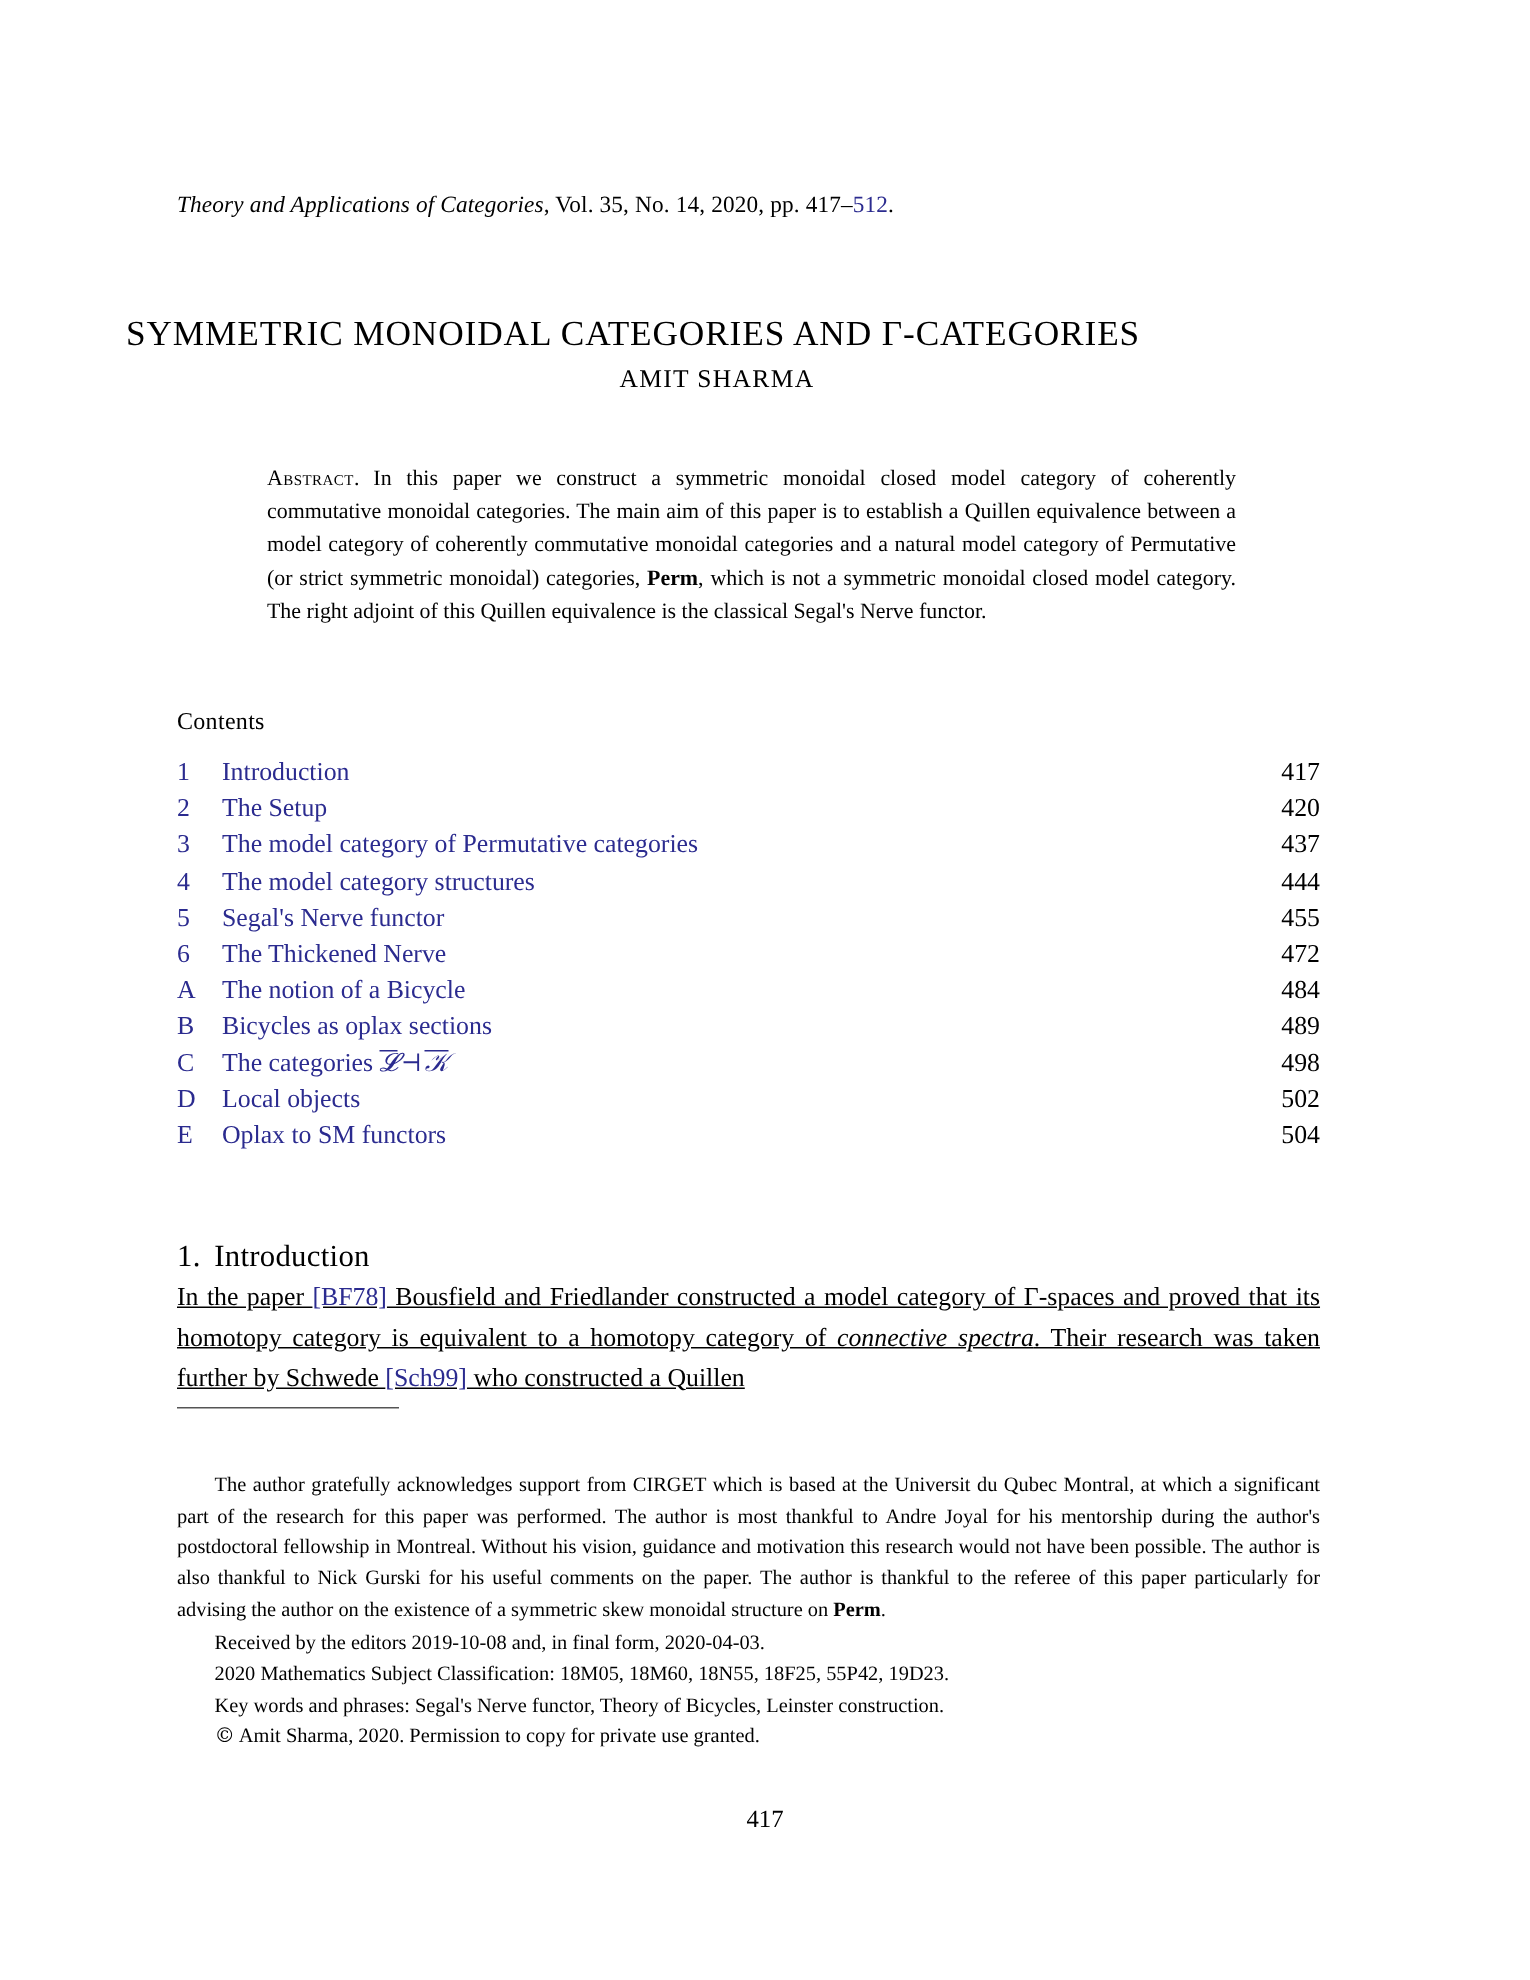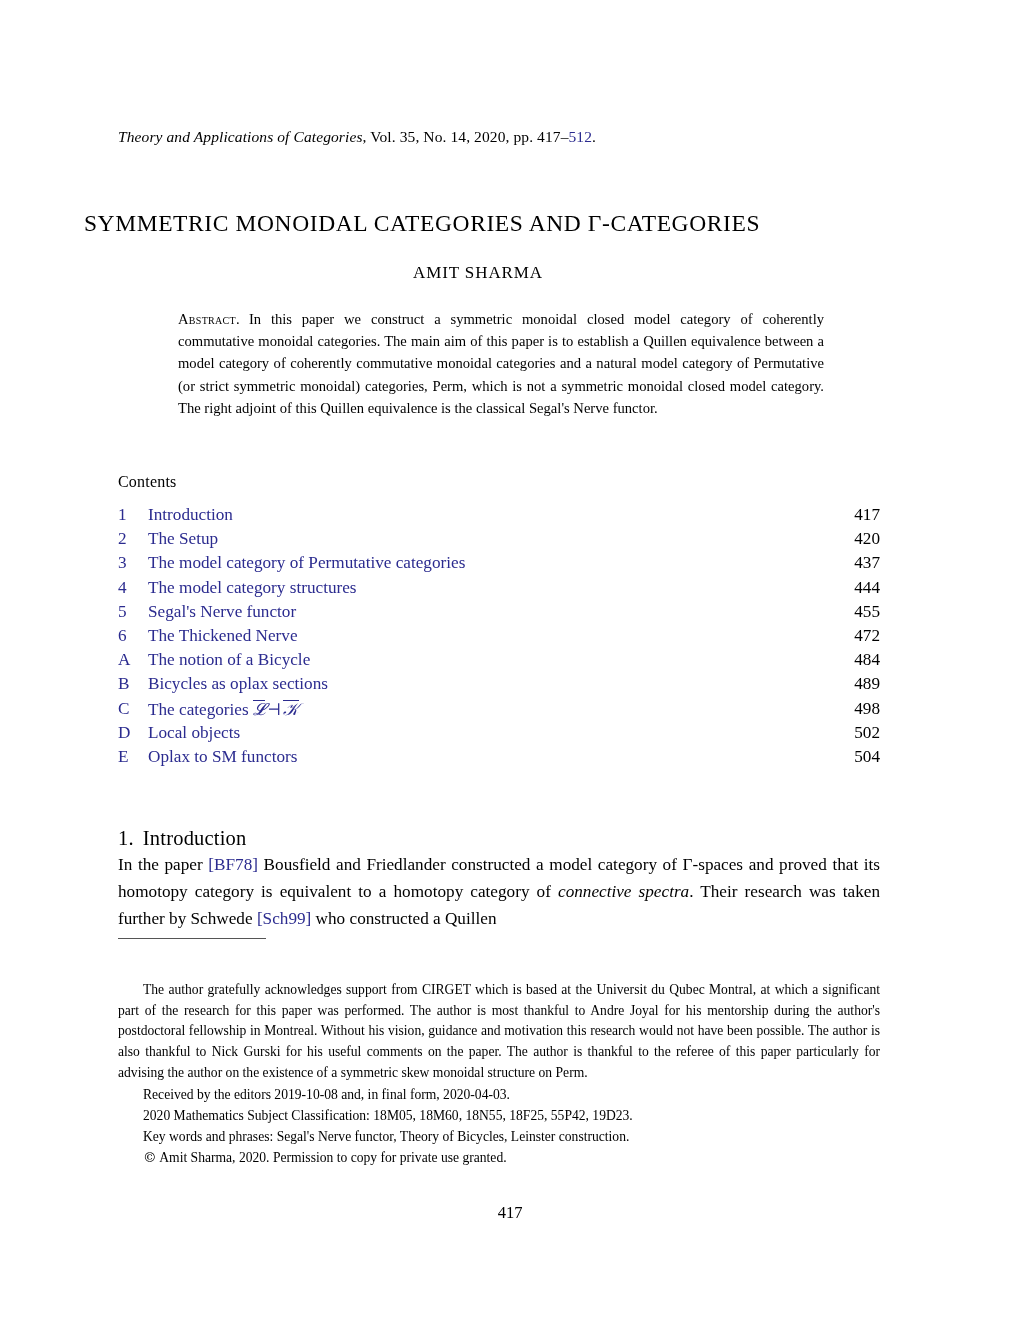--- a/index.html
+++ b/index.html
@@ -49,40 +49,39 @@
   }
   .paper-author {
     position: absolute;
     left: 0;
     top: 243px;
     width: 956px;
     text-align: center;
     font-size: 17px;
     letter-spacing: 0.9px;
     font-weight: normal;
-    margin-top: 20px;
   }
 
   
   .abstract {
     position: absolute;
     left: 178px;
     top: 308px;
     width: 646px;
     font-size: 14.6px;
     line-height: 1.52;
     text-align: justify;
     text-justify: inter-word;
   }
   .abstract .sc {
     font-variant: small-caps;
     letter-spacing: 0.3px;
   }
   .abstract .gap { display: inline-block; width: 9px; }
-  b, .bold { font-weight: normal; }
+  b, .bold { font-weight: bold; }
 
   
   .contents-heading {
     position: absolute;
     left: 118px;
     top: 460px;
     font-size: 16px;
     font-weight: normal;
     letter-spacing: 0.2px;
   }
@@ -144,20 +143,21 @@
 
   .body-par {
     position: absolute;
     left: 118px;
     top: 852px;
     width: 762px;
     font-size: 17.2px;
     line-height: 1.56;
     text-align: justify;
     text-justify: inter-word;
+    text-decoration: underline;
   }
   .body-par i { font-style: italic; }
 
   
   .fn-rule {
     position: absolute;
     left: 118px;
     top: 938px;
     width: 148px;
     height: 1.4px;

